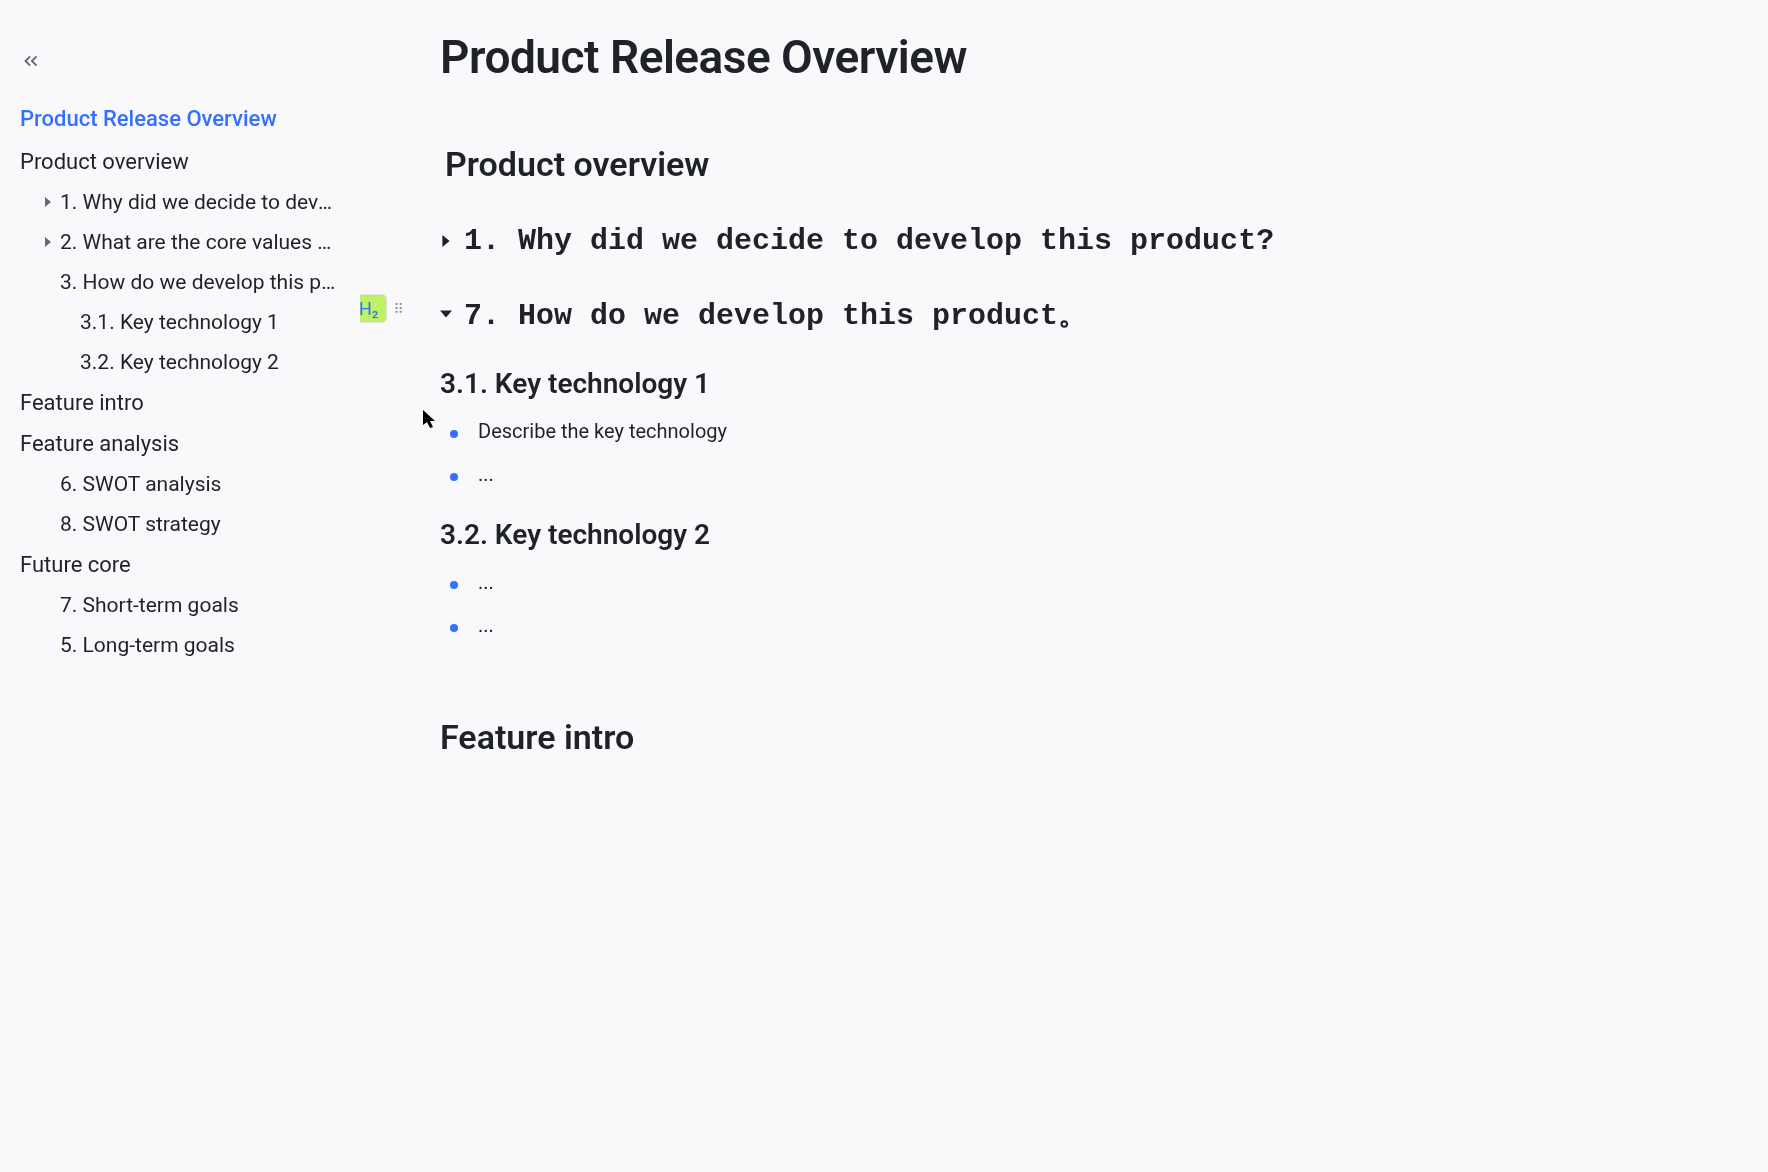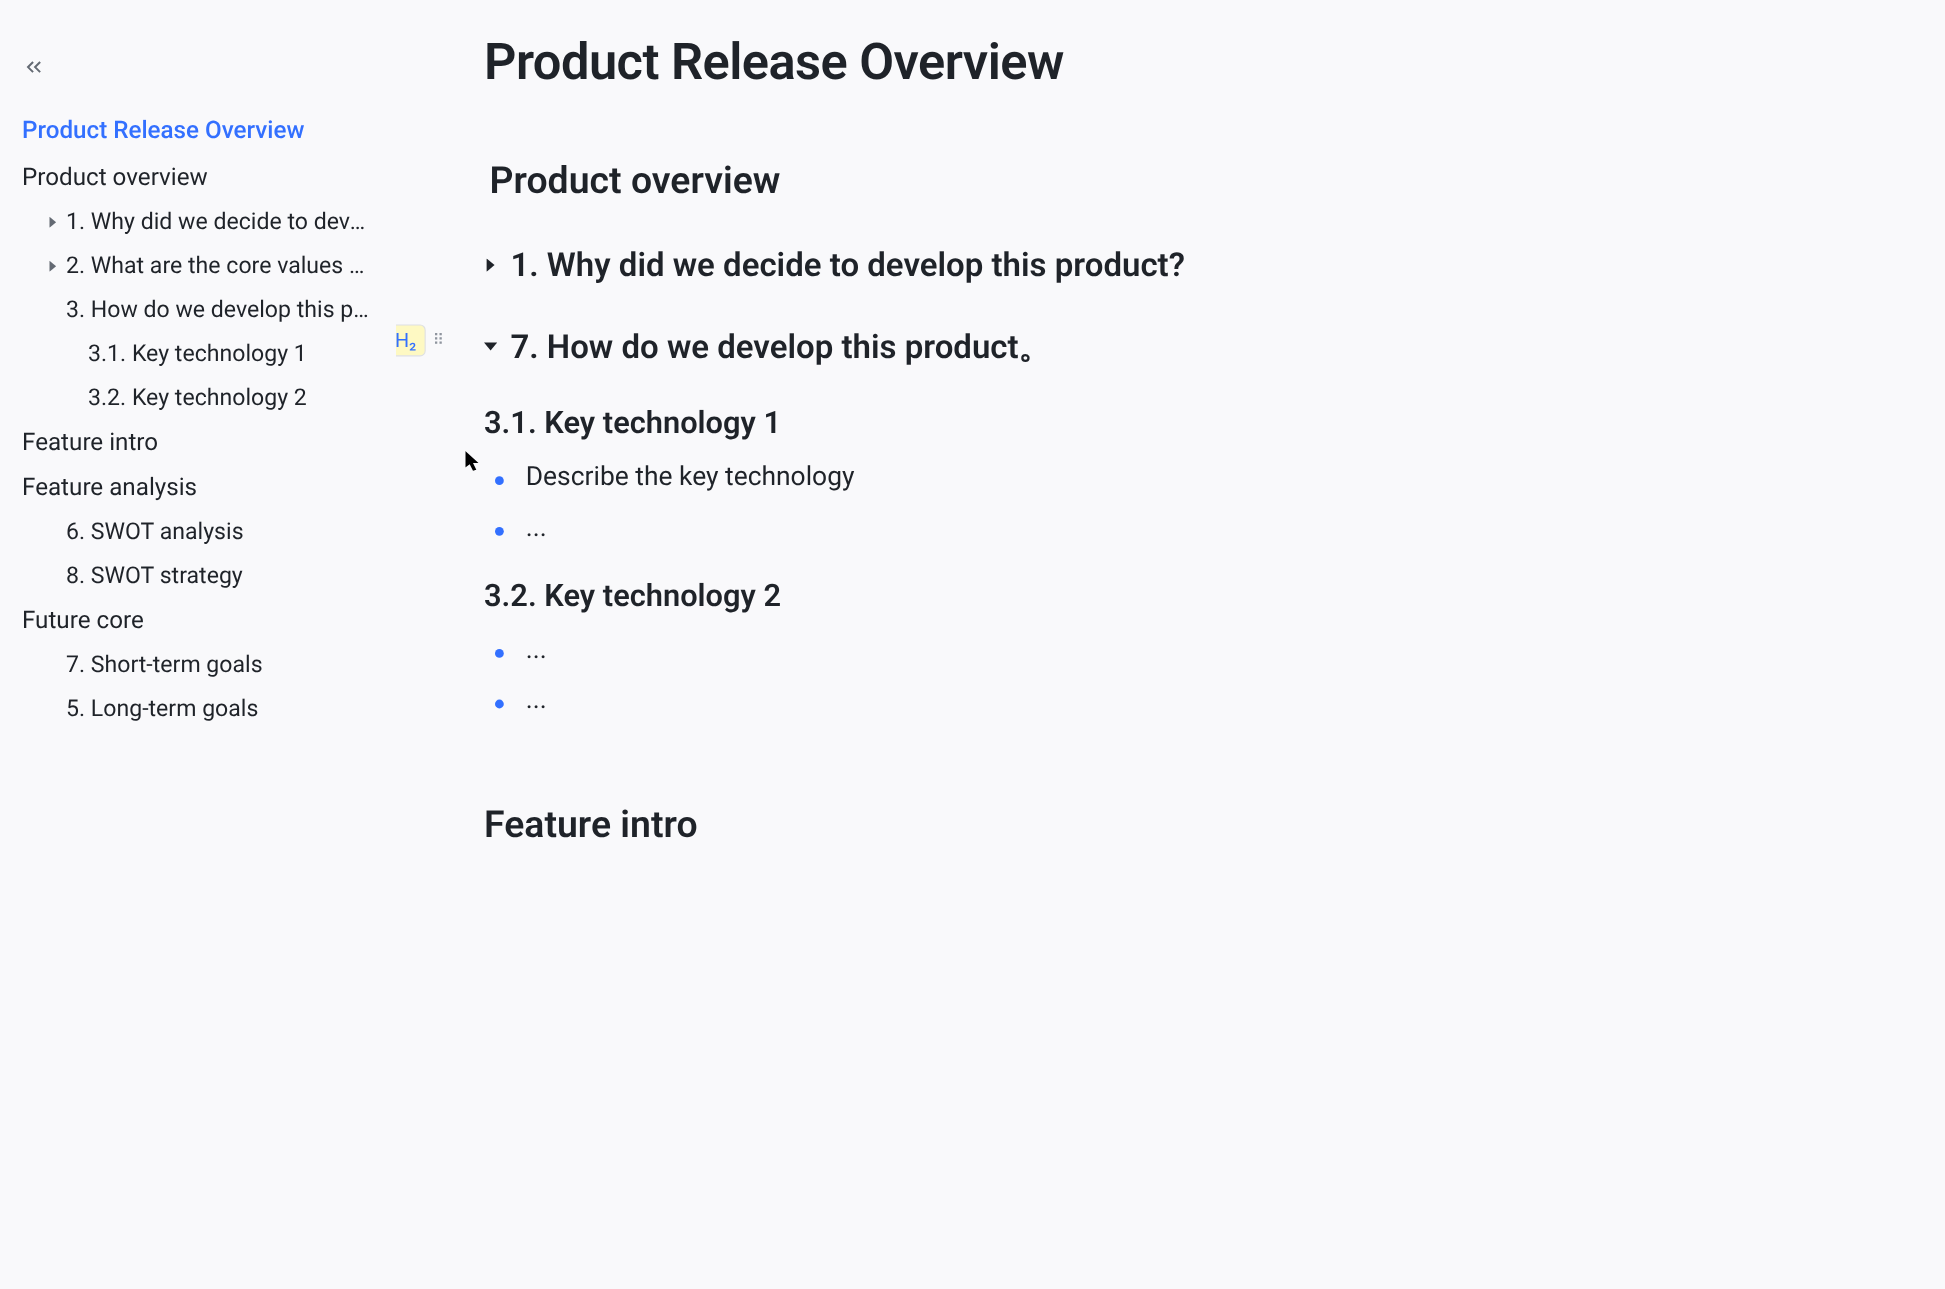--- a/index.html
+++ b/index.html
@@ -122,21 +122,21 @@
       display: flex;
       align-items: center;
       gap: 4px;
     }
     .h2-badge {
       border: 1px solid #dee0e3;
       border-radius: 5px;
       padding: 3px 8px;
       font-size: 18px;
       color: #3370ff;
-      background: #fef9c3;
+      background: #bef264;
     }
     .drag-handle {
       color: #8f959e;
       font-size: 14px;
       cursor: grab;
       padding: 0 2px;
     }
     .toggle-triangle {
       width: 18px;
       margin-right: 6px;
@@ -145,20 +145,21 @@
     }
     .toggle-triangle svg {
       width: 12px;
       height: 12px;
       fill: #1f2329;
     }
     .doc-h2 {
       font-size: 30px;
       font-weight: 600;
       color: #1f2329;
+      font-family: Liberation Mono, monospace;
     }
     .doc-h3 {
       font-size: 28px;
       font-weight: 600;
       color: #1f2329;
       margin-bottom: 18px;
     }
     .subsection {
       margin-top: 32px;
     }
@@ -171,21 +172,21 @@
     .bullet-dot {
       width: 8px;
       height: 8px;
       border-radius: 50%;
       background: #3370ff;
       margin-right: 20px;
       margin-top: 12px;
       flex-shrink: 0;
     }
     .bullet-text {
-      font-size: 24px;
+      font-size: 20px;
       color: #1f2329;
     }
     .cursor-pointer {
       position: absolute;
       left: 423px;
       top: 410px;
       pointer-events: none;
     }
     .cursor-pointer svg {
       width: 16px;

